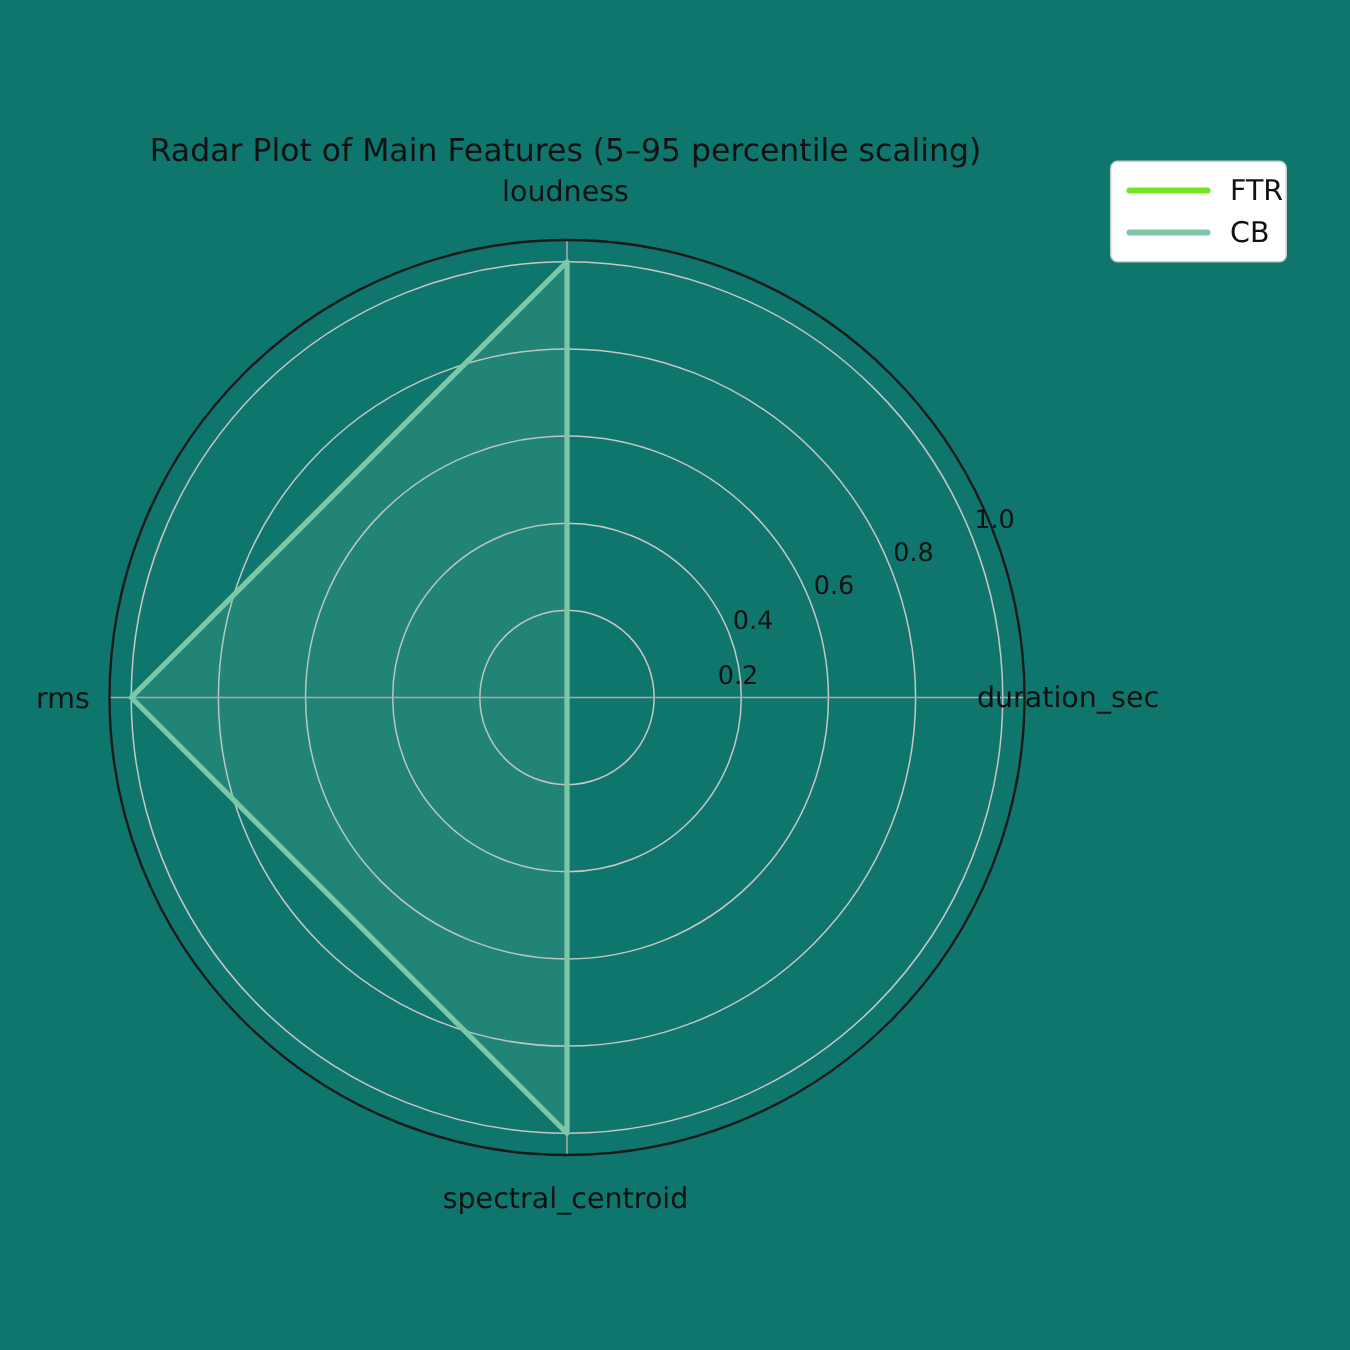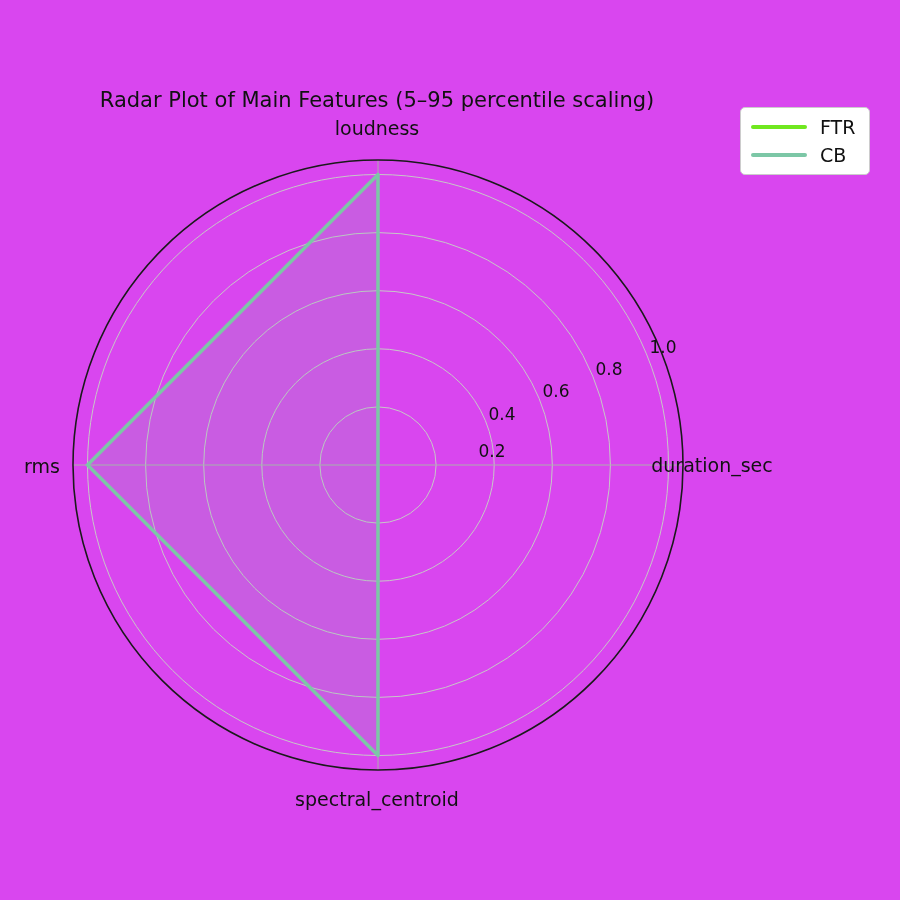--- a/index.html
+++ b/index.html
@@ -5,21 +5,21 @@
   html, body {
     margin: 0;
     padding: 0;
     background: #ffffff;
     font-family: "DejaVu Sans", "Liberation Sans", sans-serif;
   }
   .figure {
     position: relative;
     width: 900px;
     height: 900px;
-    background: #d946ef;
+    background: #0f766e;
     overflow: hidden;
   }
   .chart-title {
     position: absolute;
     left: 377px;
     top: 100px;
     transform: translate(-50%, -50%);
     font-size: 21px;
     color: #111111;
     white-space: nowrap;
@@ -40,21 +40,21 @@
     position: absolute;
     transform: translate(-50%, -50%);
     font-size: 17px;
     color: #111111;
     white-space: nowrap;
   }
   .legend {
     position: absolute;
     left: 740px;
     top: 107px;
-    width: 130px;
+    width: 118px;
     height: 68px;
     box-sizing: border-box;
     background: #ffffff;
     border: 1px solid #cccccc;
     border-radius: 5px;
     display: flex;
     flex-direction: column;
     justify-content: space-evenly;
     padding: 2px 10px;
   }

